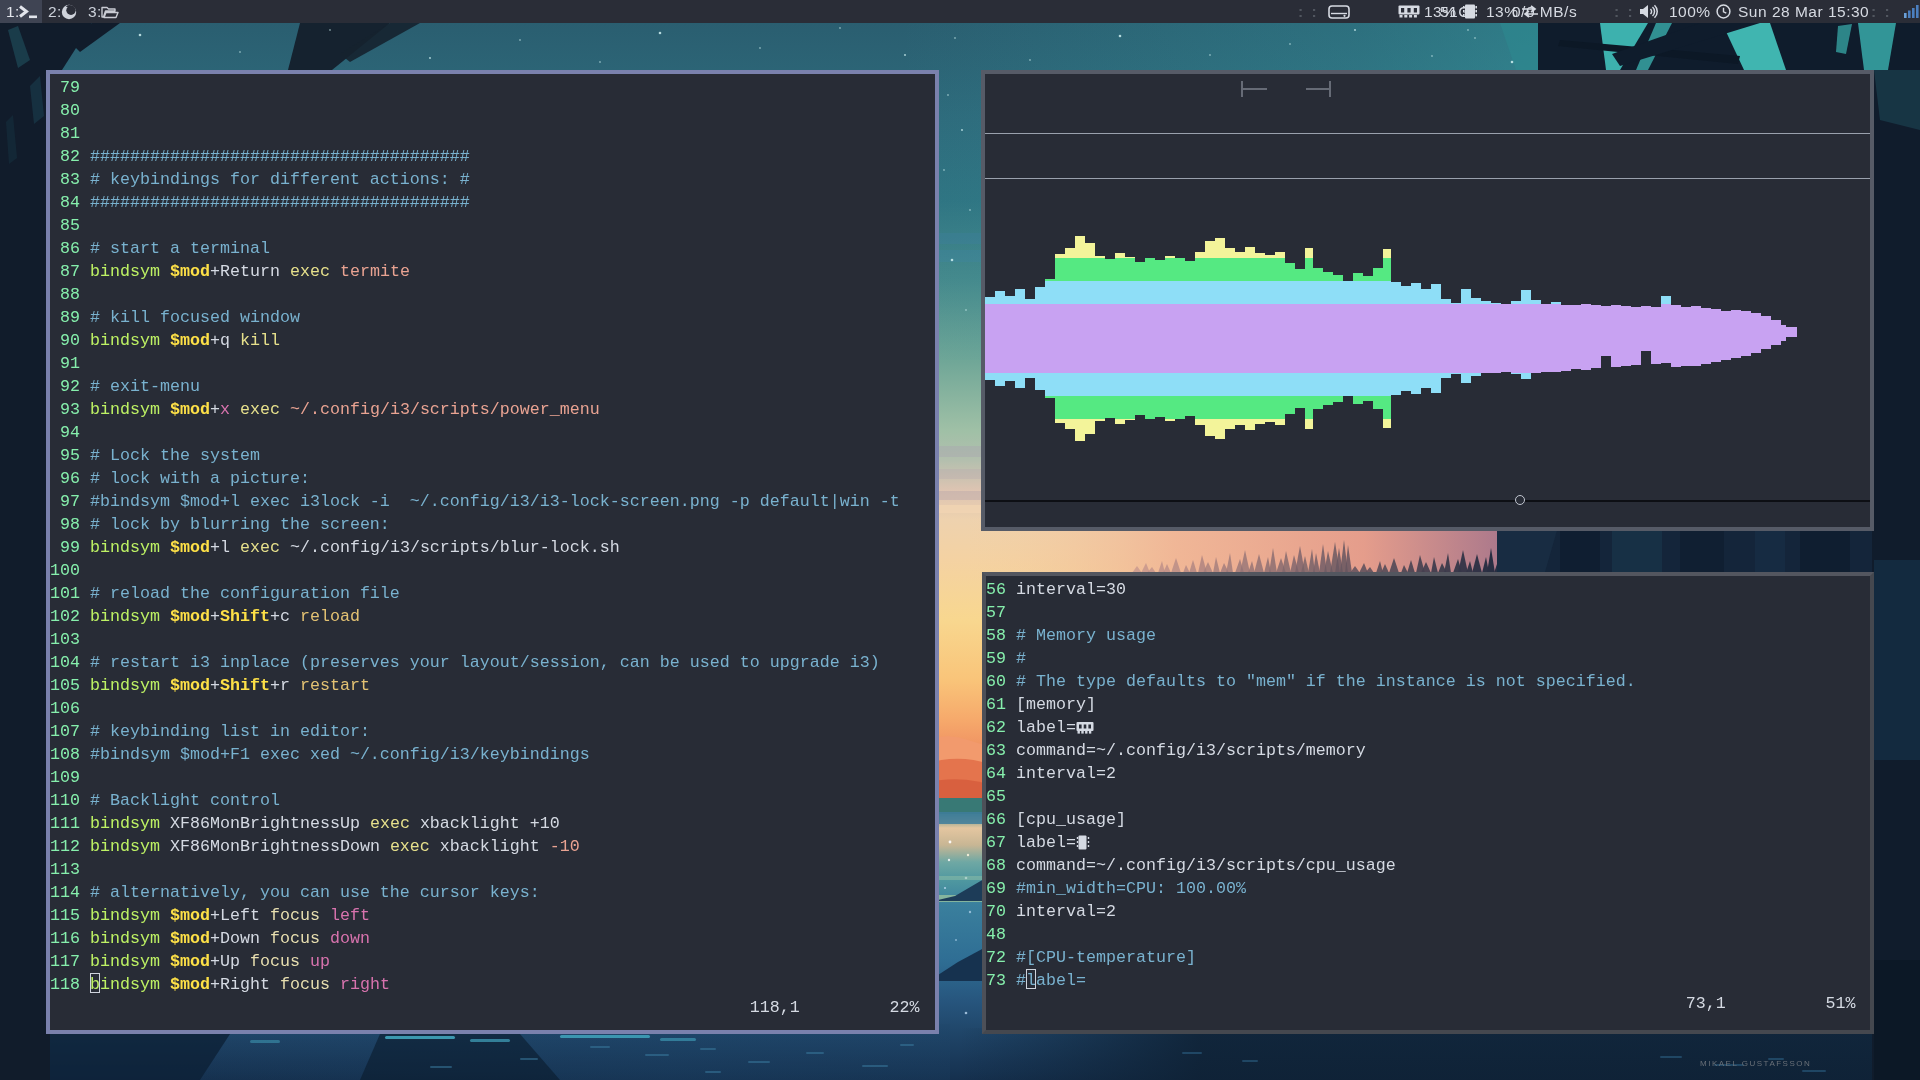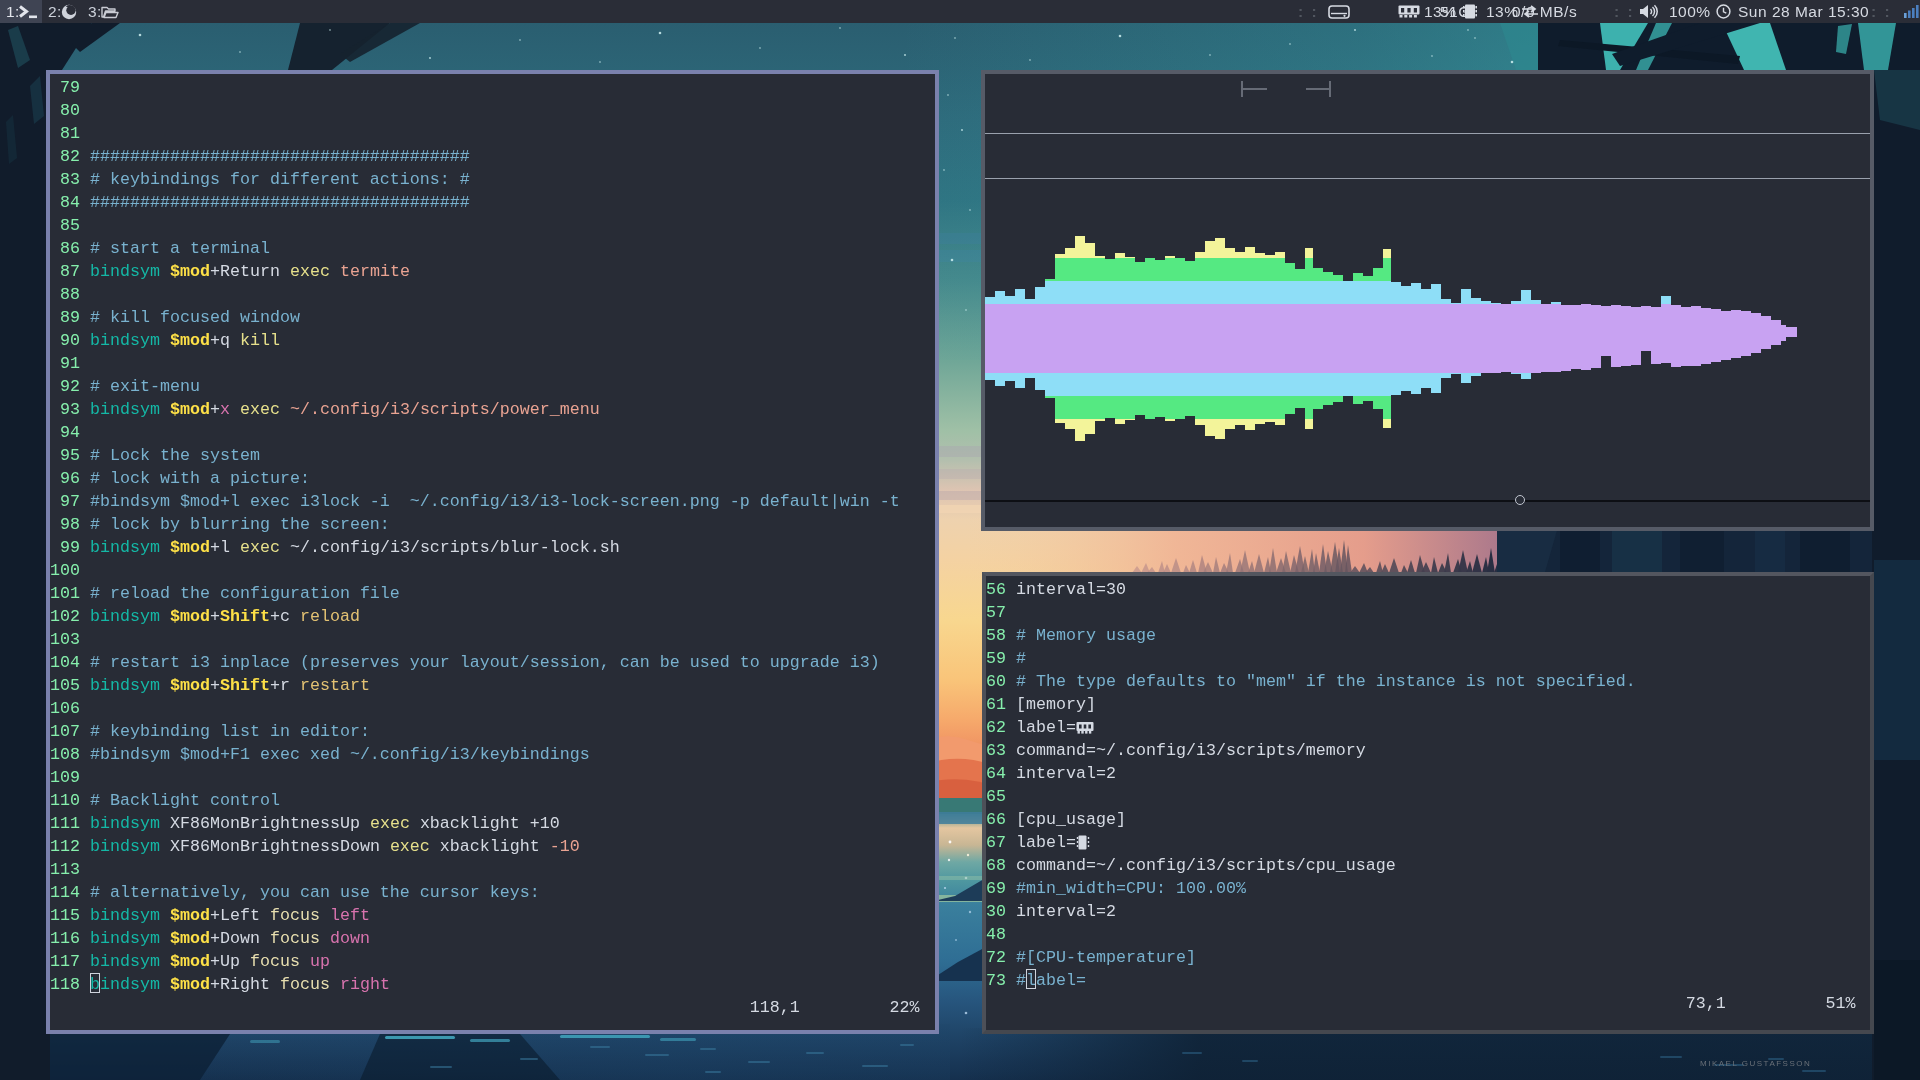--- a/index.html
+++ b/index.html
@@ -10,21 +10,21 @@
 .wsa{background:#3f4453;color:#e2e5ec}
 .bi{position:absolute;top:0;height:23px;line-height:23px;white-space:pre;color:#d6dae2}
 .dots{color:#51565f;font-weight:bold;letter-spacing:2px}
 .win{position:absolute;background:#282c36}
 #w1{left:46px;top:70px;width:893px;height:964px;border:4px solid #7a81ad}
 #w2{left:981px;top:70px;width:893px;height:461px;border:4px solid #565b67}
 #w3{left:982px;top:572px;width:892px;height:462px;border:4px solid;border-color:#53565f #45484f #45484f #4d5058}
 pre.code{font-family:"Liberation Mono",monospace;font-size:16.664px;line-height:23px;color:#d5dae3;position:absolute;left:0;top:2px;white-space:pre}
 .n{color:#86efac}
 .c{color:#79b2cf}
-.b{color:#14b8a6}
+.b{color:#bef264}
 .m{color:#fde047;font-weight:bold}
 .y{color:#e6e08c}
 .o{color:#e3c273}
 .s{color:#e9a392}
 .p{color:#d873ae}
 .f{color:#e8dfb0}
 .g2{color:#8f95a1}
 .bold{font-weight:bold}
 .cur{position:absolute;width:10px;height:20px;border:1px solid #ced3dc}
 .sep{position:absolute;left:0;width:885px;height:1px;background:#9aa1ad}
@@ -408,19 +408,19 @@
         <rect x="2.5" y="4.5" width="8" height="14" rx="1" fill="#d5dae3"></rect>
         <rect x="0.8" y="6" width="1.4" height="2" fill="#d5dae3"></rect>
         <rect x="0.8" y="10" width="1.4" height="2" fill="#d5dae3"></rect>
         <rect x="0.8" y="14" width="1.4" height="2" fill="#d5dae3"></rect>
         <rect x="11.8" y="6" width="1.4" height="2" fill="#d5dae3"></rect>
         <rect x="11.8" y="10" width="1.4" height="2" fill="#d5dae3"></rect>
         <rect x="11.8" y="14" width="1.4" height="2" fill="#d5dae3"></rect>
       </svg>
 <span class="n">68</span> command=~/.config/i3/scripts/cpu_usage
 <span class="n">69</span> <span class="c">#min_width=CPU: 100.00%</span>
-<span class="n">30</span> interval=2
+<span class="n">70</span> interval=2
 <span class="n">48</span> 
 <span class="n">72</span> <span class="c">#[CPU-temperature]</span>
 <span class="n">73</span> <span class="c">#label=</span>
                                                                       73,1          51%</pre>
 <div class="cur" style="left:40px;top:393px"></div>
 </div>
 
 </body></html>

